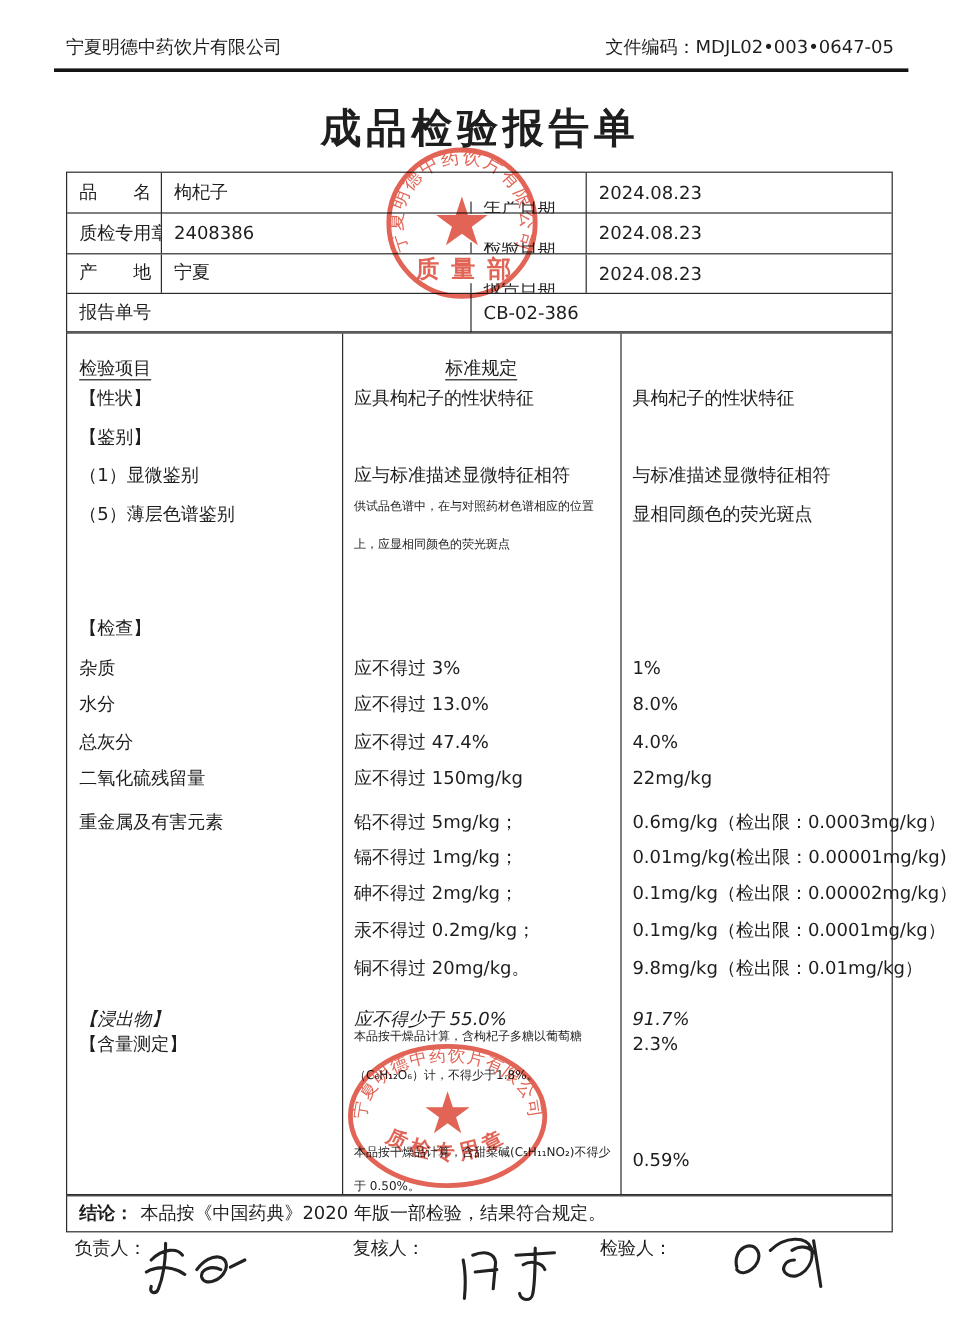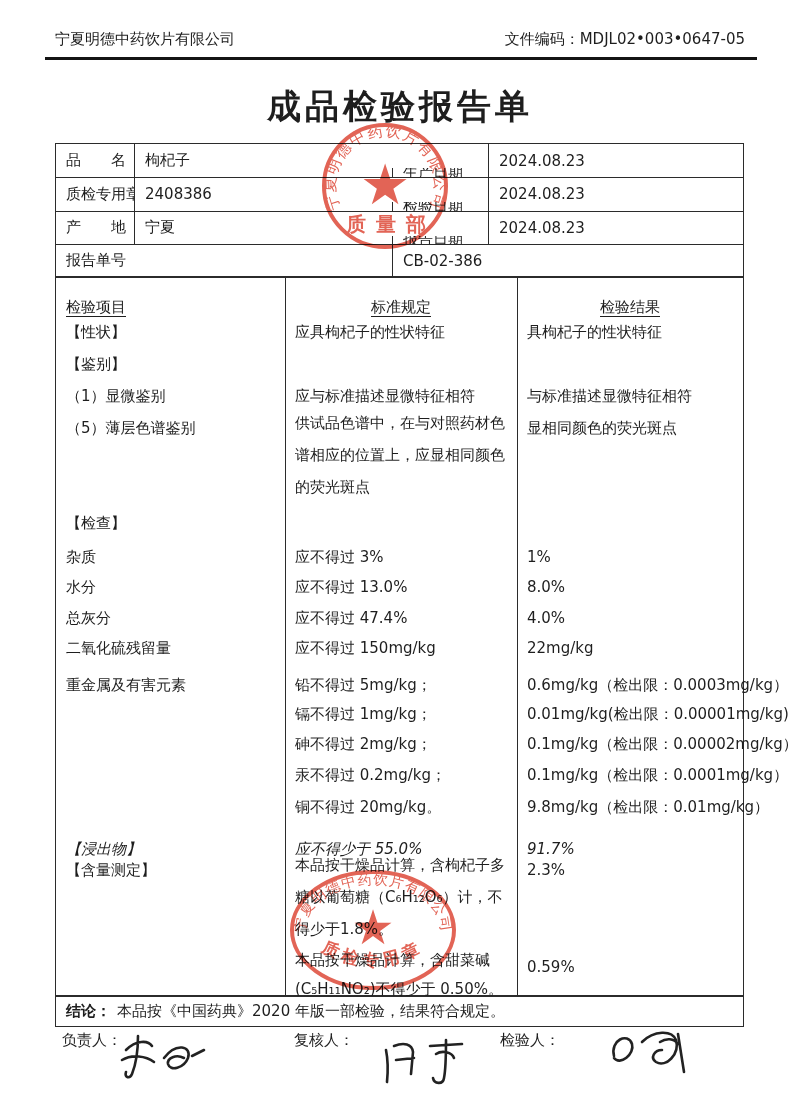--- a/index.html
+++ b/index.html
@@ -31,21 +31,21 @@
 
   
   .main-table{left:55px;top:277px;width:689px;height:719px;border:1px solid #2b2b2b;box-sizing:border-box;}
   .vline{position:absolute;top:0;height:100%;width:0;border-left:1px solid #2b2b2b;}
   .v1{left:229px;} .v2{left:461px;}
   .ln{position:absolute;font-size:15px;white-space:nowrap;margin-top:12px;}
   .c1{left:10px;} .c2{left:239px;} .c3{left:471px;}
   .hd{text-decoration:underline;text-underline-offset:4px;}
   .hd2{left:229px;width:232px;text-align:center;}
   .hd3{left:461px;width:226px;text-align:center;}
-  .blk{position:absolute;font-size:15px;line-height:32px;}
+  .blk{position:absolute;font-size:10px;line-height:32px;}
   .blk2{line-height:29px;}
   .t8{top:8px;} .t33{top:33px;} .t65{top:65px;} .t97{top:97px;} .t129{top:129px;}
   .t224{top:224px;} .t258{top:258px;} .t288{top:288px;} .t319{top:319px;} .t349{top:349px;}
   .t386{top:386px;} .t415{top:415px;} .t445{top:445px;} .t476{top:476px;} .t508{top:508px;}
   .t541{top:550px;font-style:italic;} .t571{top:571px;} .t668{top:668px;}
 
   
   .conclusion{left:55px;top:996px;width:689px;height:31px;border:1px solid #2b2b2b;box-sizing:border-box;
               display:flex;align-items:center;padding-left:10px;}
   .conclusion b{font-weight:bold;margin-right:6px;}
@@ -95,21 +95,20 @@
     <div class="ic w-cd">CB-02-386</div>
   </div>
 </div>
 
 <div class="abs main-table">
   <div class="vline v1"></div>
   <div class="vline v2"></div>
 
   <div class="ln c1 t8 hd">检验项目</div>
   <div class="ln t8 hd2"><span class="hd">标准规定</span></div>
-  <div class="ln t8 hd3"><span class="hd">检验结果</span></div>
 
   <div class="ln c1 t33">【性状】</div>
   <div class="ln c2 t33">应具枸杞子的性状特征</div>
   <div class="ln c3 t33">具枸杞子的性状特征</div>
 
   <div class="ln c1 t65">【鉴别】</div>
 
   <div class="ln c1 t97">（1）显微鉴别</div>
   <div class="ln c2 t97">应与标准描述显微特征相符</div>
   <div class="ln c3 t97">与标准描述显微特征相符</div>

